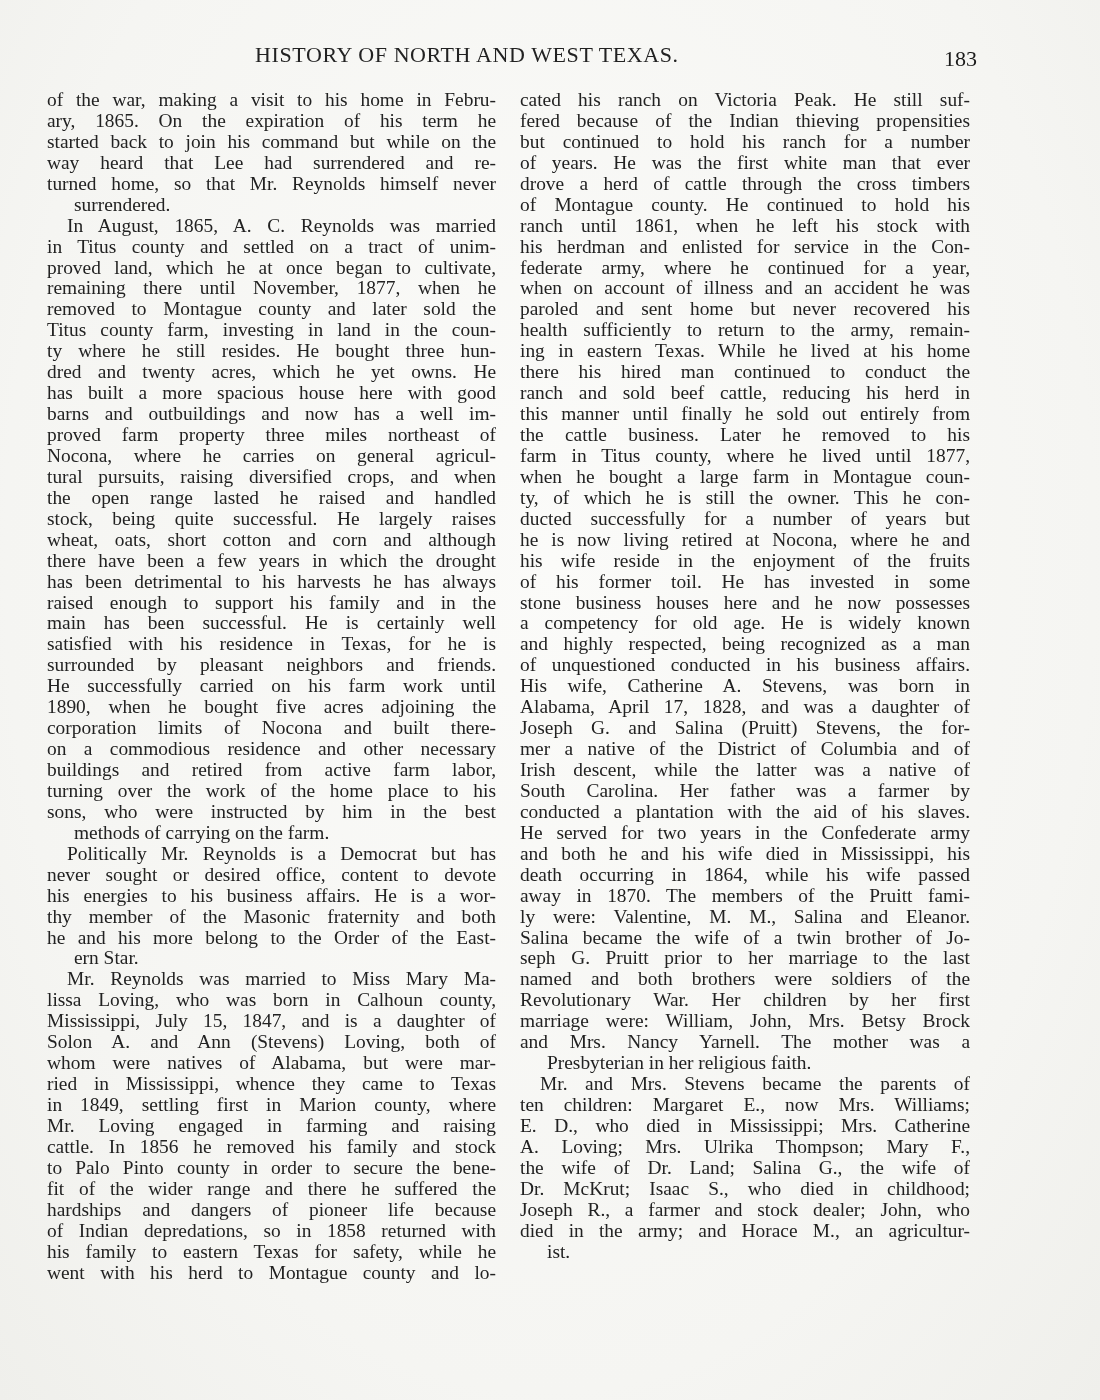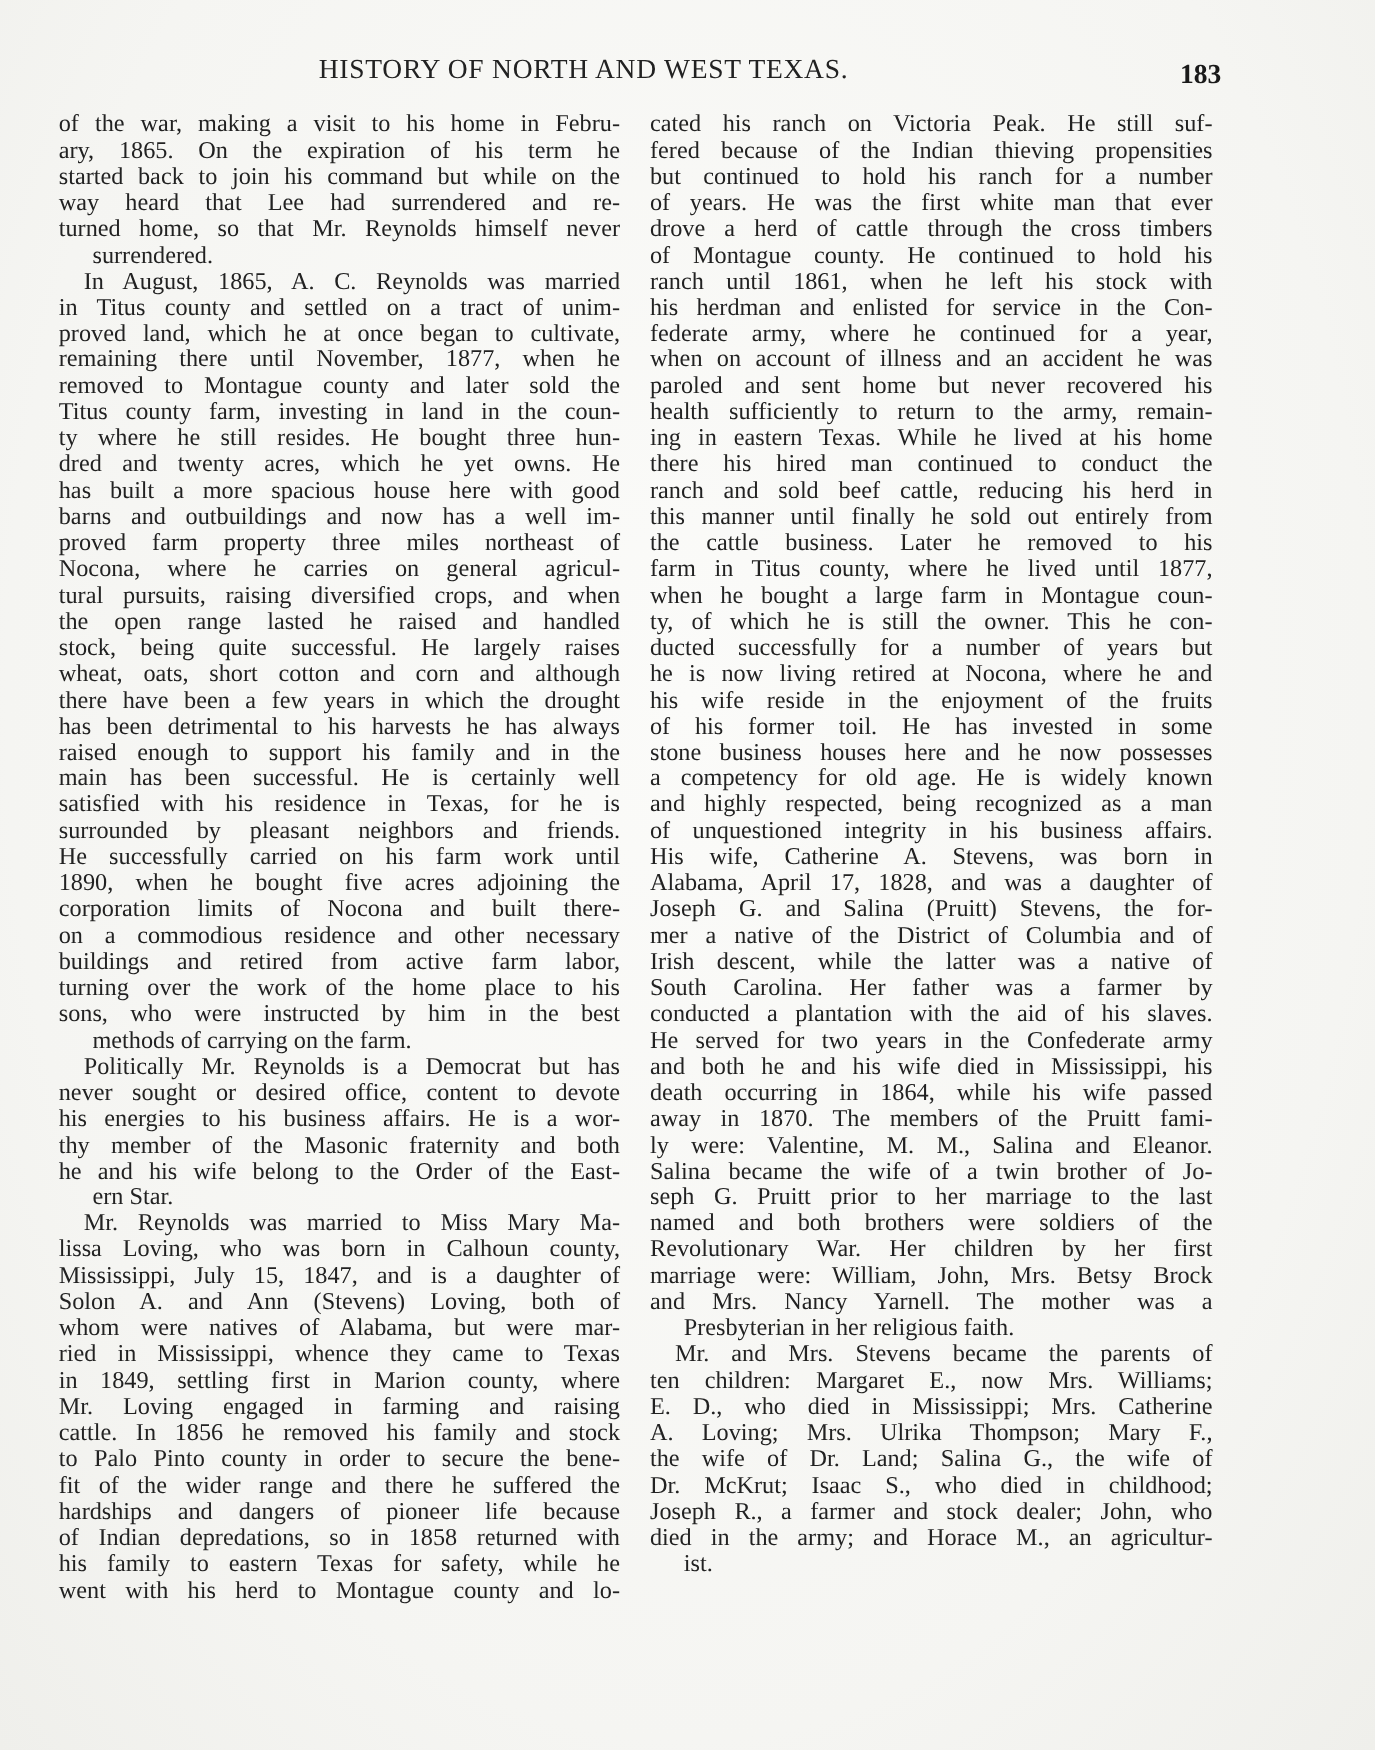--- a/index.html
+++ b/index.html
@@ -37,21 +37,21 @@
       font-size: 22px;
       letter-spacing: 0.6px;
       color: #222;
       white-space: nowrap;
     }
     .page-number {
       position: absolute;
       left: 944px;
       top: 4px;
       font-size: 22px;
-      font-weight: bold;
+      font-weight: normal;
       color: #1a1a1a;
     }
     .column {
       position: absolute;
       top: 90px;
       font-size: 19.4px;
       line-height: 20.95px;
       text-align: justify;
       color: #222;
     }
@@ -122,21 +122,21 @@
       <span class="line">corporation limits of Nocona and built there-</span>
       <span class="line">on a commodious residence and other necessary</span>
       <span class="line">buildings and retired from active farm labor,</span>
       <span class="line">turning over the work of the home place to his</span>
       <span class="line">sons, who were instructed by him in the best</span>
       <span class="line last">methods of carrying on the farm.</span>
       <span class="line indent">Politically Mr. Reynolds is a Democrat but has</span>
       <span class="line">never sought or desired office, content to devote</span>
       <span class="line">his energies to his business affairs.  He is a wor-</span>
       <span class="line">thy member of the Masonic fraternity and both</span>
-      <span class="line">he and his wife belong to the Order of the East-</span>
+      <span class="line">he and his more belong to the Order of the East-</span>
       <span class="line last">ern Star.</span>
       <span class="line indent">Mr. Reynolds was married to Miss Mary Ma-</span>
       <span class="line">lissa Loving, who was born in Calhoun county,</span>
       <span class="line">Mississippi, July 15, 1847, and is a daughter of</span>
       <span class="line">Solon A. and Ann (Stevens) Loving, both of</span>
       <span class="line">whom were natives of Alabama, but were mar-</span>
       <span class="line">ried in Mississippi, whence they came to Texas</span>
       <span class="line">in 1849, settling first in Marion county, where</span>
       <span class="line">Mr. Loving engaged in farming and raising</span>
       <span class="line">cattle.  In 1856 he removed his family and stock</span>
@@ -168,21 +168,21 @@
       <span class="line">farm in Titus county, where he lived until 1877,</span>
       <span class="line">when he bought a large farm in Montague coun-</span>
       <span class="line">ty, of which he is still the owner.  This he con-</span>
       <span class="line">ducted successfully for a number of years but</span>
       <span class="line">he is now living retired at Nocona, where he and</span>
       <span class="line">his wife reside in the enjoyment of the fruits</span>
       <span class="line">of his former toil.  He has invested in some</span>
       <span class="line">stone business houses here and he now possesses</span>
       <span class="line">a competency for old age.  He is widely known</span>
       <span class="line">and highly respected, being recognized as a man</span>
-      <span class="line">of unquestioned integrity in his business affairs.</span>
+      <span class="line">of unquestioned conducted in his business affairs.</span>
       <span class="line">His wife, Catherine A. Stevens, was born in</span>
       <span class="line">Alabama, April 17, 1828, and was a daughter of</span>
       <span class="line">Joseph G. and Salina (Pruitt) Stevens, the for-</span>
       <span class="line">mer a native of the District of Columbia and of</span>
       <span class="line">Irish descent, while the latter was a native of</span>
       <span class="line">South Carolina.  Her father was a farmer by</span>
       <span class="line">conducted a plantation with the aid of his slaves.</span>
       <span class="line">He served for two years in the Confederate army</span>
       <span class="line">and both he and his wife died in Mississippi, his</span>
       <span class="line">death occurring in 1864, while his wife passed</span>

